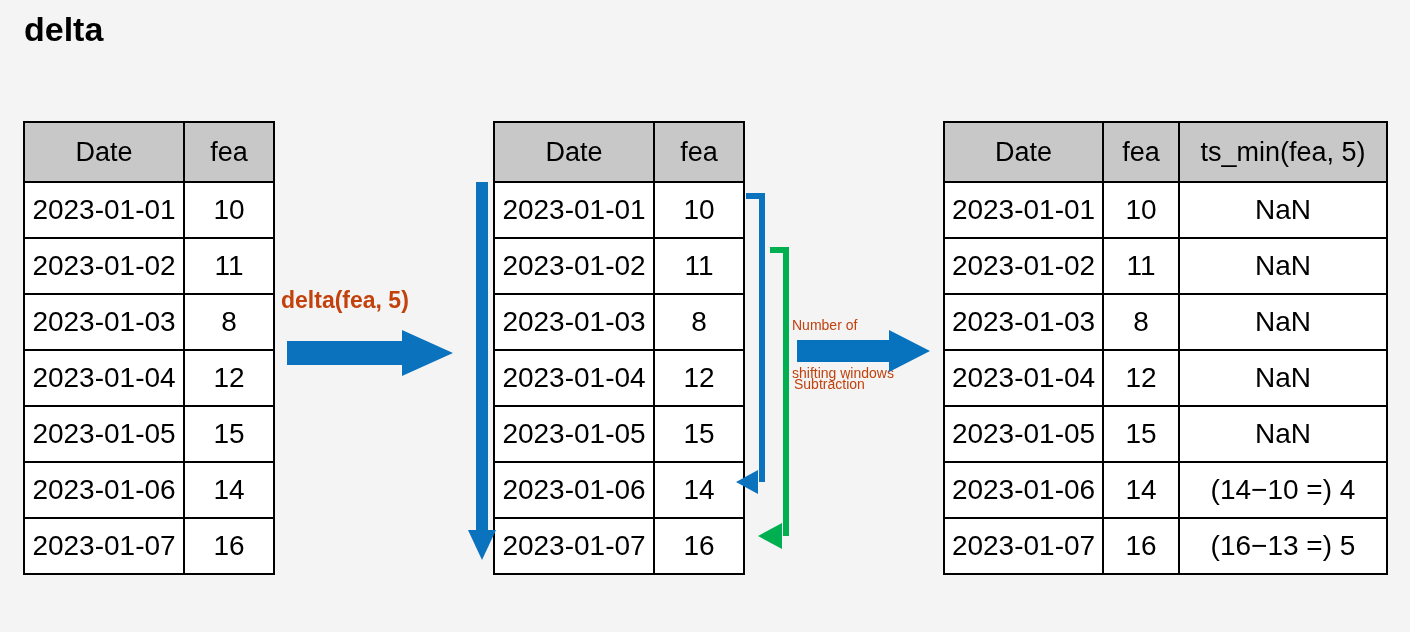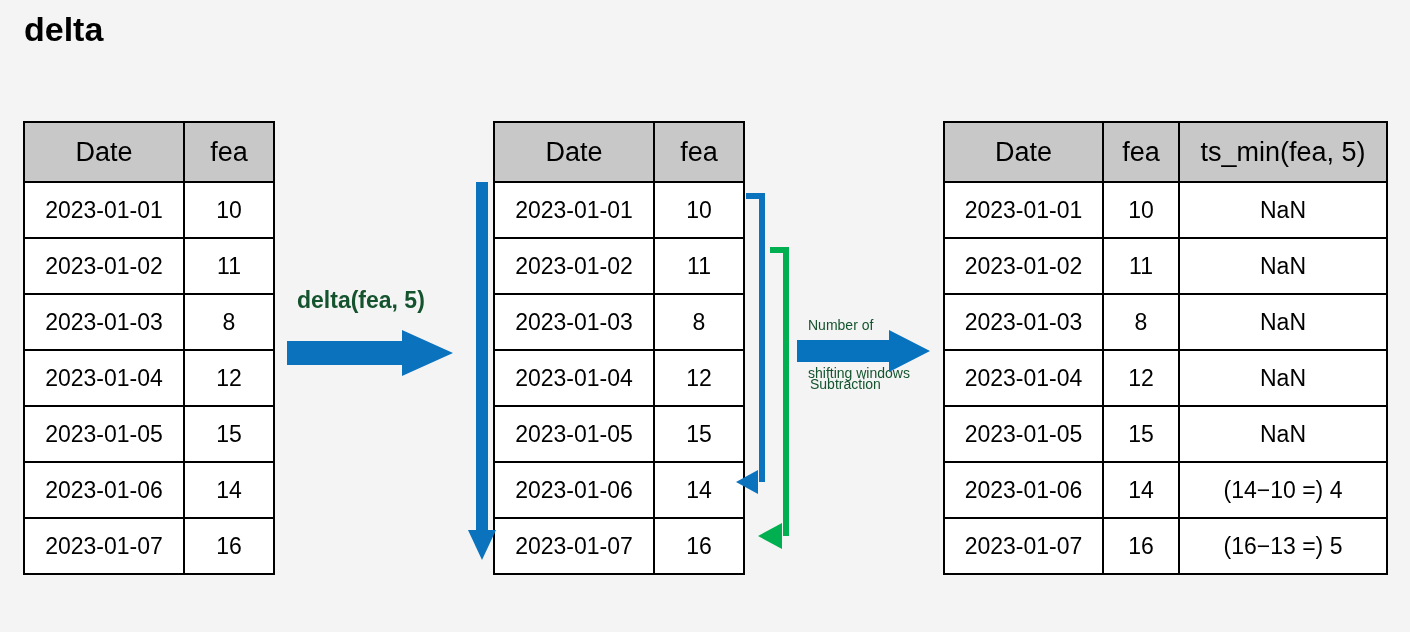--- a/index.html
+++ b/index.html
@@ -33,21 +33,21 @@
     background:#ffffff;
     font-weight:normal;
   }
   table.grid th{
     background:#c8c8c8;
     font-size:27px;
     height:58px;
     font-weight:normal;
   }
   table.grid td{
-    font-size:23px;
+    font-size:28px;
     height:54px;
   }
   th.hdr-small{font-size:21px;}
   td.val{font-size:22px;}
   td.nan{font-size:24px;}
   td.calc-blue{color:#0b72bd;font-size:21px;}
   td.calc-green{color:#00b050;font-size:21px;}
 
   
   #table-source{left:23px;top:121px;width:250px;}
@@ -62,24 +62,23 @@
   
   #table-result{left:943px;top:121px;width:443px;}
   #table-result .c-date{width:159px;}
   #table-result .c-fea{width:76px;}
   #table-result .c-calc{width:208px;}
 
   
   .arrow-group{position:absolute;}
   .arrow-label{
     position:absolute;
-    font-size:23px;font-weight:bold;color:#14532d;
+    font-size:23px;font-weight:bold;color:#c2410c;
     white-space:pre;
     line-height:1.15;
-    margin-left:16px;
   }
   .arrow-label.small{font-size:14px;font-weight:normal;}
 
   #arrow1-top{left:281px;top:287px;}
   #arrow1-bottom{left:293px;top:385px;text-align:center;}
   #arrow1-shape{position:absolute;left:287px;top:330px;width:166px;height:46px;}
 
   #arrow2-top{left:792px;top:285px;}
   #arrow2-bottom{left:794px;top:376px;}
   #arrow2-shape{position:absolute;left:797px;top:330px;width:133px;height:42px;}

